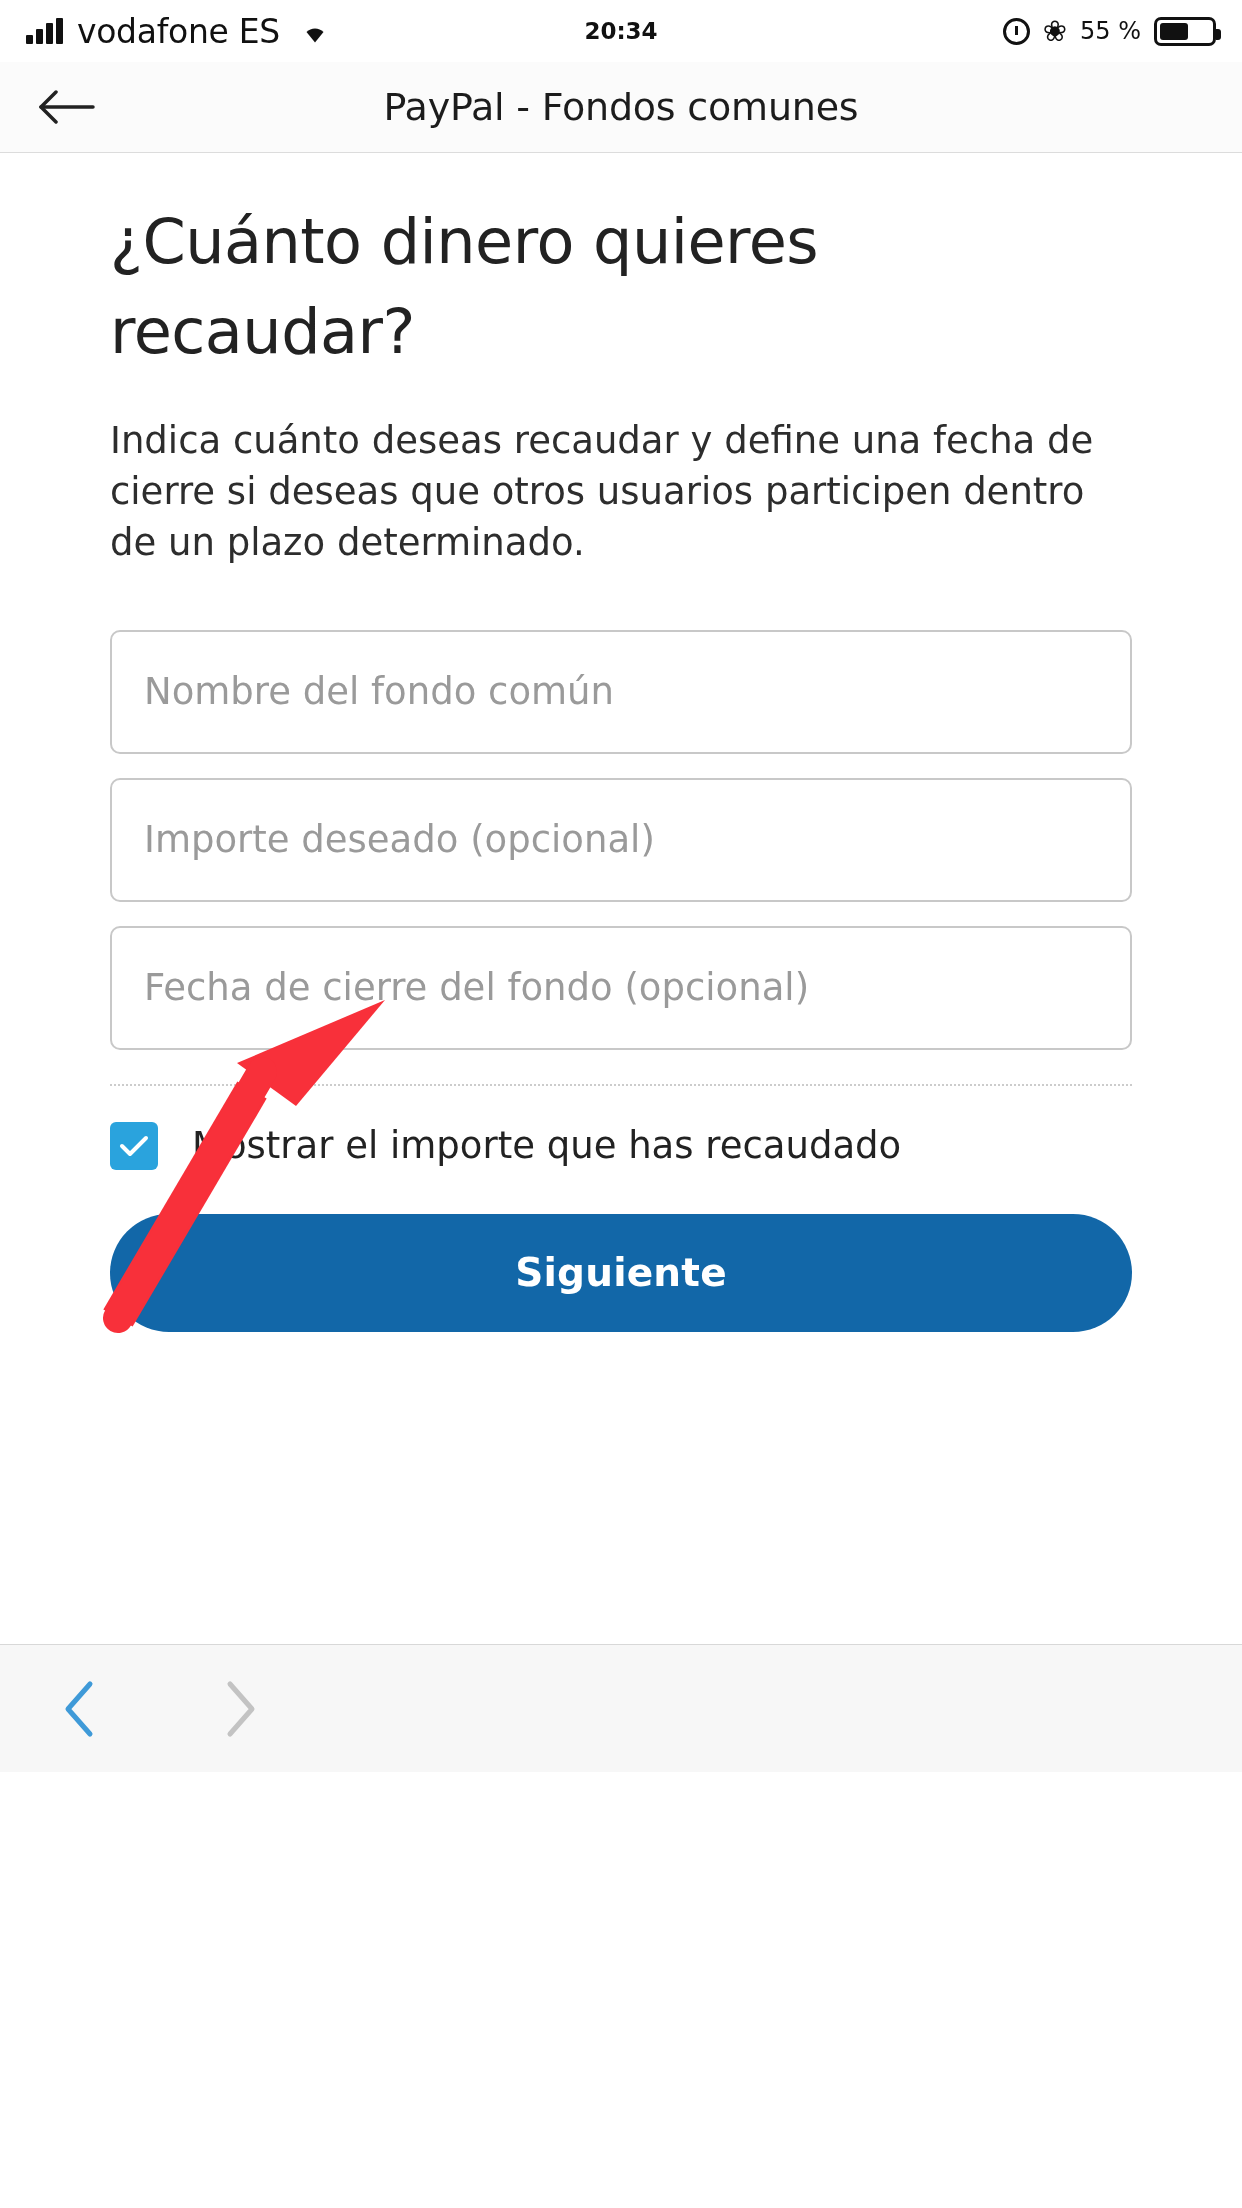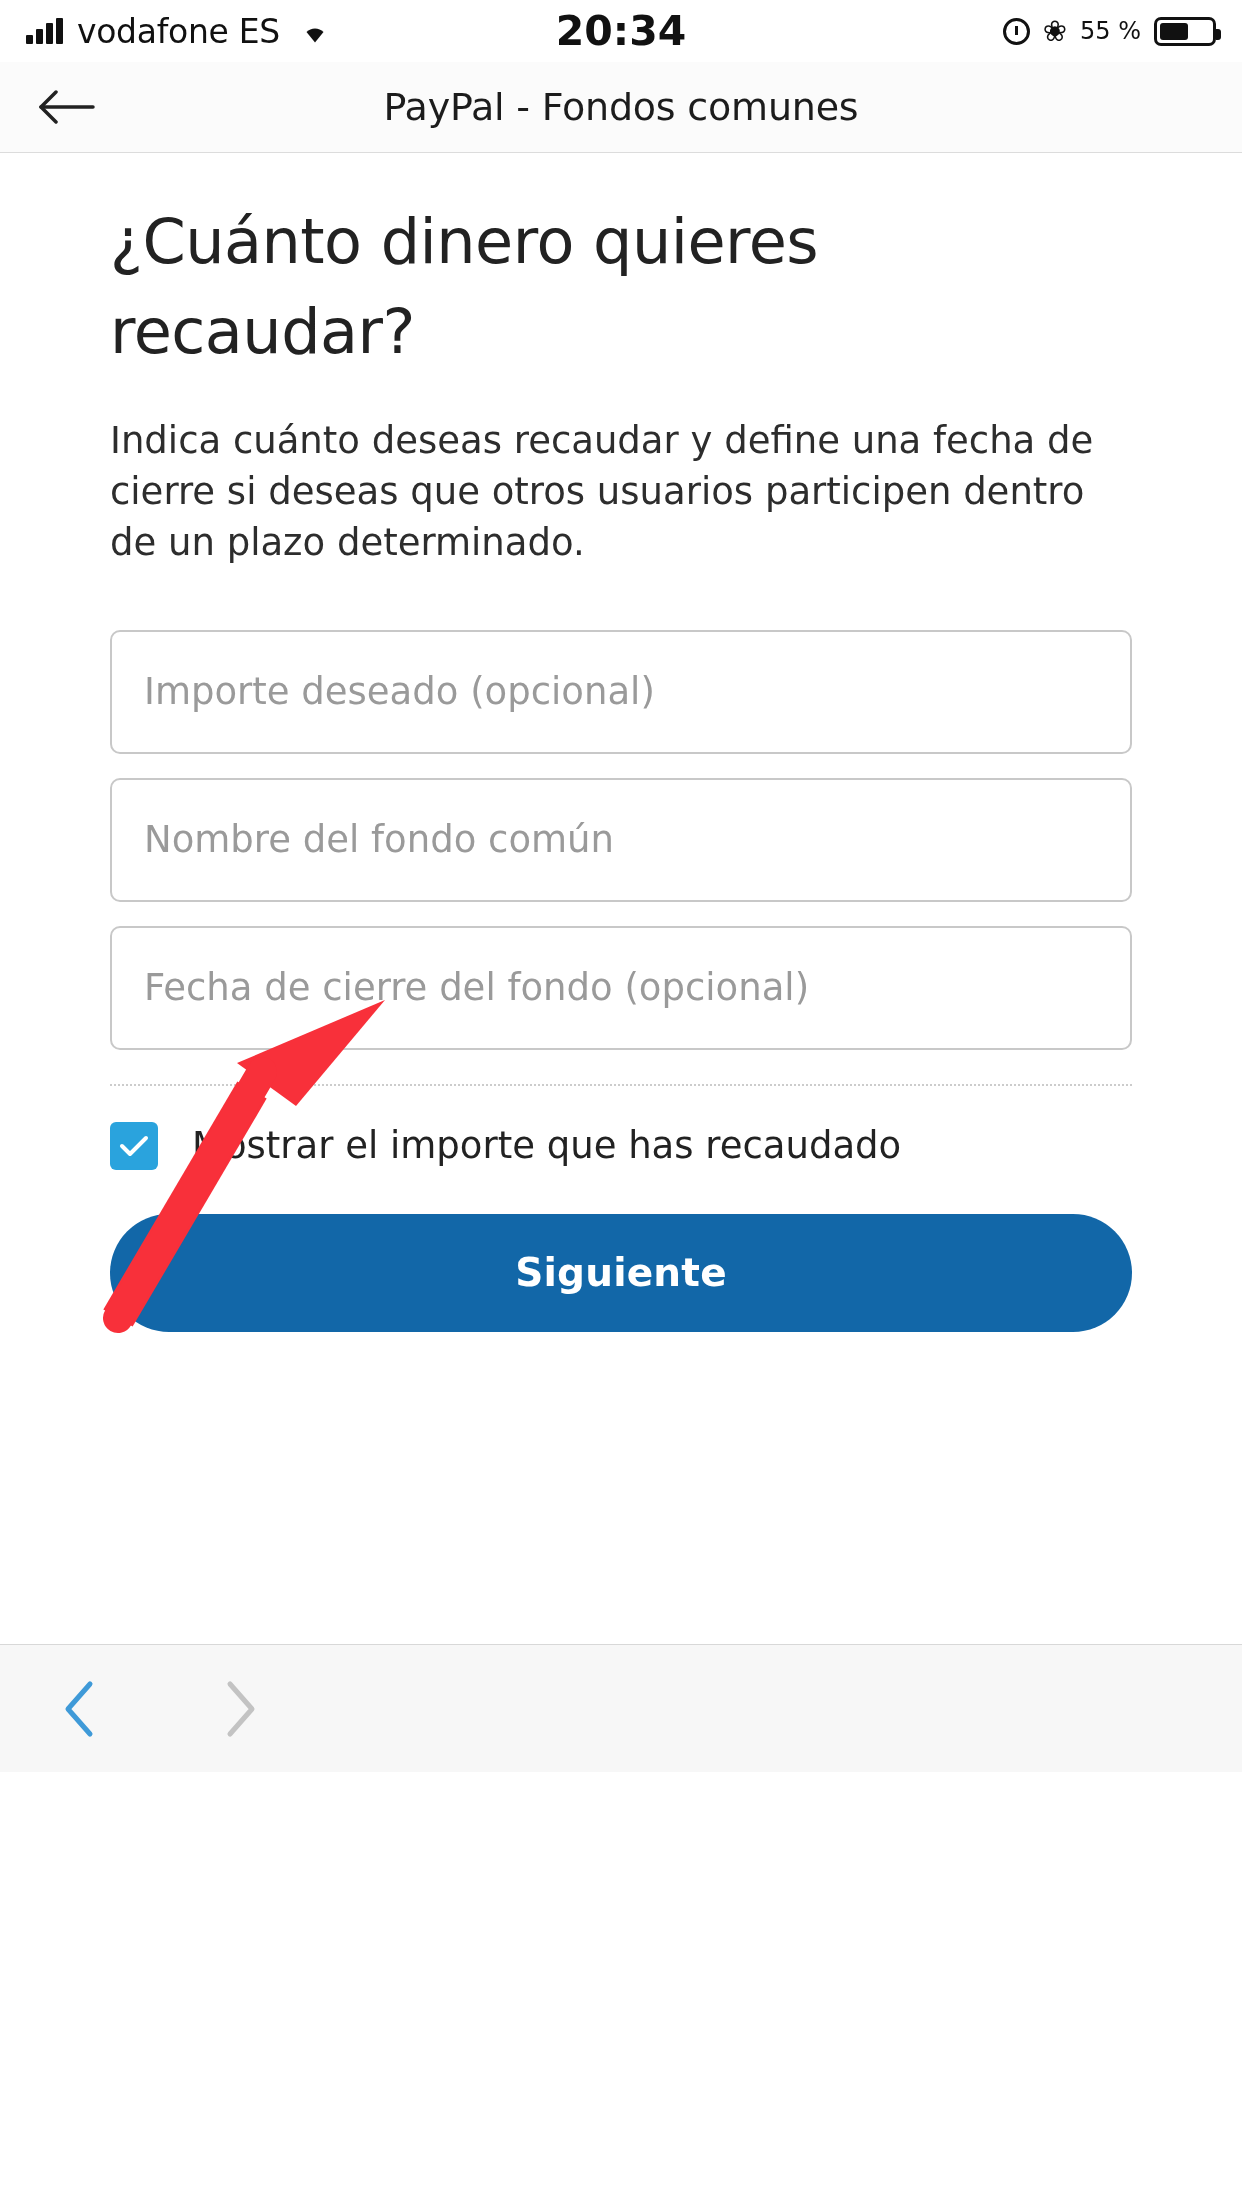--- a/index.html
+++ b/index.html
@@ -31,21 +31,21 @@
   .signal { display: flex; align-items: flex-end; gap: 3px; height: 26px; }
   .signal i { width: 7px; background: #111; border-radius: 1px; display: block; }
   .signal i:nth-child(1) { height: 9px; }
   .signal i:nth-child(2) { height: 15px; }
   .signal i:nth-child(3) { height: 21px; }
   .signal i:nth-child(4) { height: 26px; }
   .carrier { font-size: 33px; color: #111; letter-spacing: -0.3px; }
   .wifi { width: 34px; height: 26px; position: relative; margin-left: 4px; }
   .sb-center {
     position: absolute; left: 0; right: 0; text-align: center;
-    font-size: 41px; color: #111; font-weight: 600; letter-spacing: 0px;
+    font-size: 23px; color: #111; font-weight: 600; letter-spacing: 0px;
   }
   .sb-right {
     margin-left: auto; display: flex; align-items: center; gap: 13px;
   }
   .alarm {
     width: 27px; height: 27px; border: 3px solid #111; border-radius: 50%;
     position: relative;
   }
   .alarm::after {
     content: ""; position: absolute; left: 9px; top: 5px;
@@ -228,24 +228,24 @@
     <div class="nav-title">PayPal - Fondos comunes</div>
   </div>
 
   <div class="content">
 
     <h1 class="h1">¿Cuánto dinero quieres recaudar?</h1>
     <p class="sub">Indica cuánto deseas recaudar y define una fecha de cierre si deseas que otros usuarios participen dentro de un plazo determinado.</p>
 
     <div class="fields">
       <div class="field">
-        <input type="text" placeholder="Importe deseado (opcional)" style="">
+        <input type="text" placeholder="Nombre del fondo común" style="">
       </div>
       <div class="field">
-        <input type="text" placeholder="Nombre del fondo común" style="">
+        <input type="text" placeholder="Importe deseado (opcional)" style="">
       </div>
       <div class="field">
         <input type="text" placeholder="Fecha de cierre del fondo (opcional)" style="">
       </div>
     </div>
 
     <div class="divider"></div>
 
     <div class="checkrow">
       <span class="checkbox">

